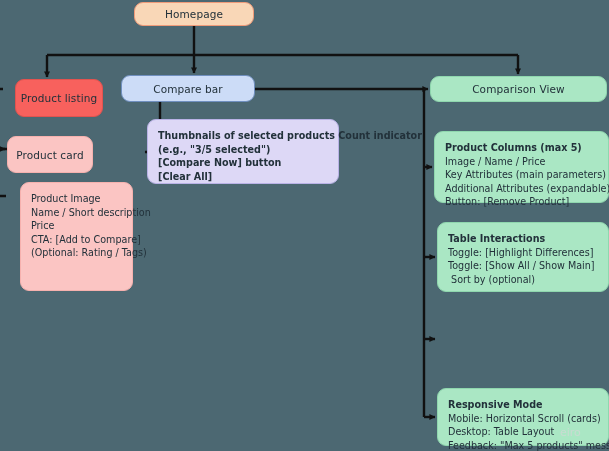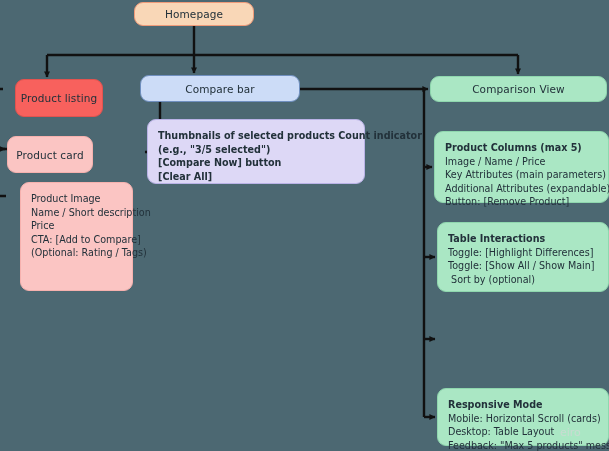--- a/index.html
+++ b/index.html
@@ -64,25 +64,25 @@
   .peach  { background: #f9d7b7; border-color: #f09b79; }
   .coral  { background: #f8615d; border-color: #e2534f; }
   .pink   { background: #fbc5c3; border-color: #f6b1ae; }
   .blue   { background: #ccdcf7; border-color: #6f8fbf; }
   .lilac  { background: #ddd8f6; border-color: #b9b2e6; }
   .mint   { background: #aae7c4; border-color: #8fd7ae; }
 
   
   #n-homepage        { left:134px; top:2px;   width:120px; height:24px; }
   #n-product-listing { left:15px;   top:79px;  width:88px;  height:38px; }
-  #n-compare-bar     { left:121px; top:75px;  width:160px; height:27px;margin-left:19px; }
+  #n-compare-bar     { left:121px; top:75px;  width:134px; height:27px; }
   #n-comparison-view { left:430px; top:76px;  width:177px; height:26px; }
   #n-product-card    { left:7px;   top:136px; width:86px;  height:37px; }
   #n-card-detail     { left:20px;   top:182px; width:113px; height:109px; }
-  #n-thumbnails      { left:147px; top:119px; width:218px; height:65px; }
+  #n-thumbnails      { left:147px; top:119px; width:192px; height:65px; }
   #n-product-columns { left:434px; top:131px; width:175px; height:72px; }
   #n-table-inter     { left:437px; top:222px; width:172px; height:70px; }
   #n-action-bar      { left:437px; top:307px; width:172px; height:65px; }
   #n-responsive      { left:437px; top:388px; width:172px; height:58px; }
 
   .watermark {
     position: absolute;
     left: 560px;
     top: 426px;
     font-size: 11px;

